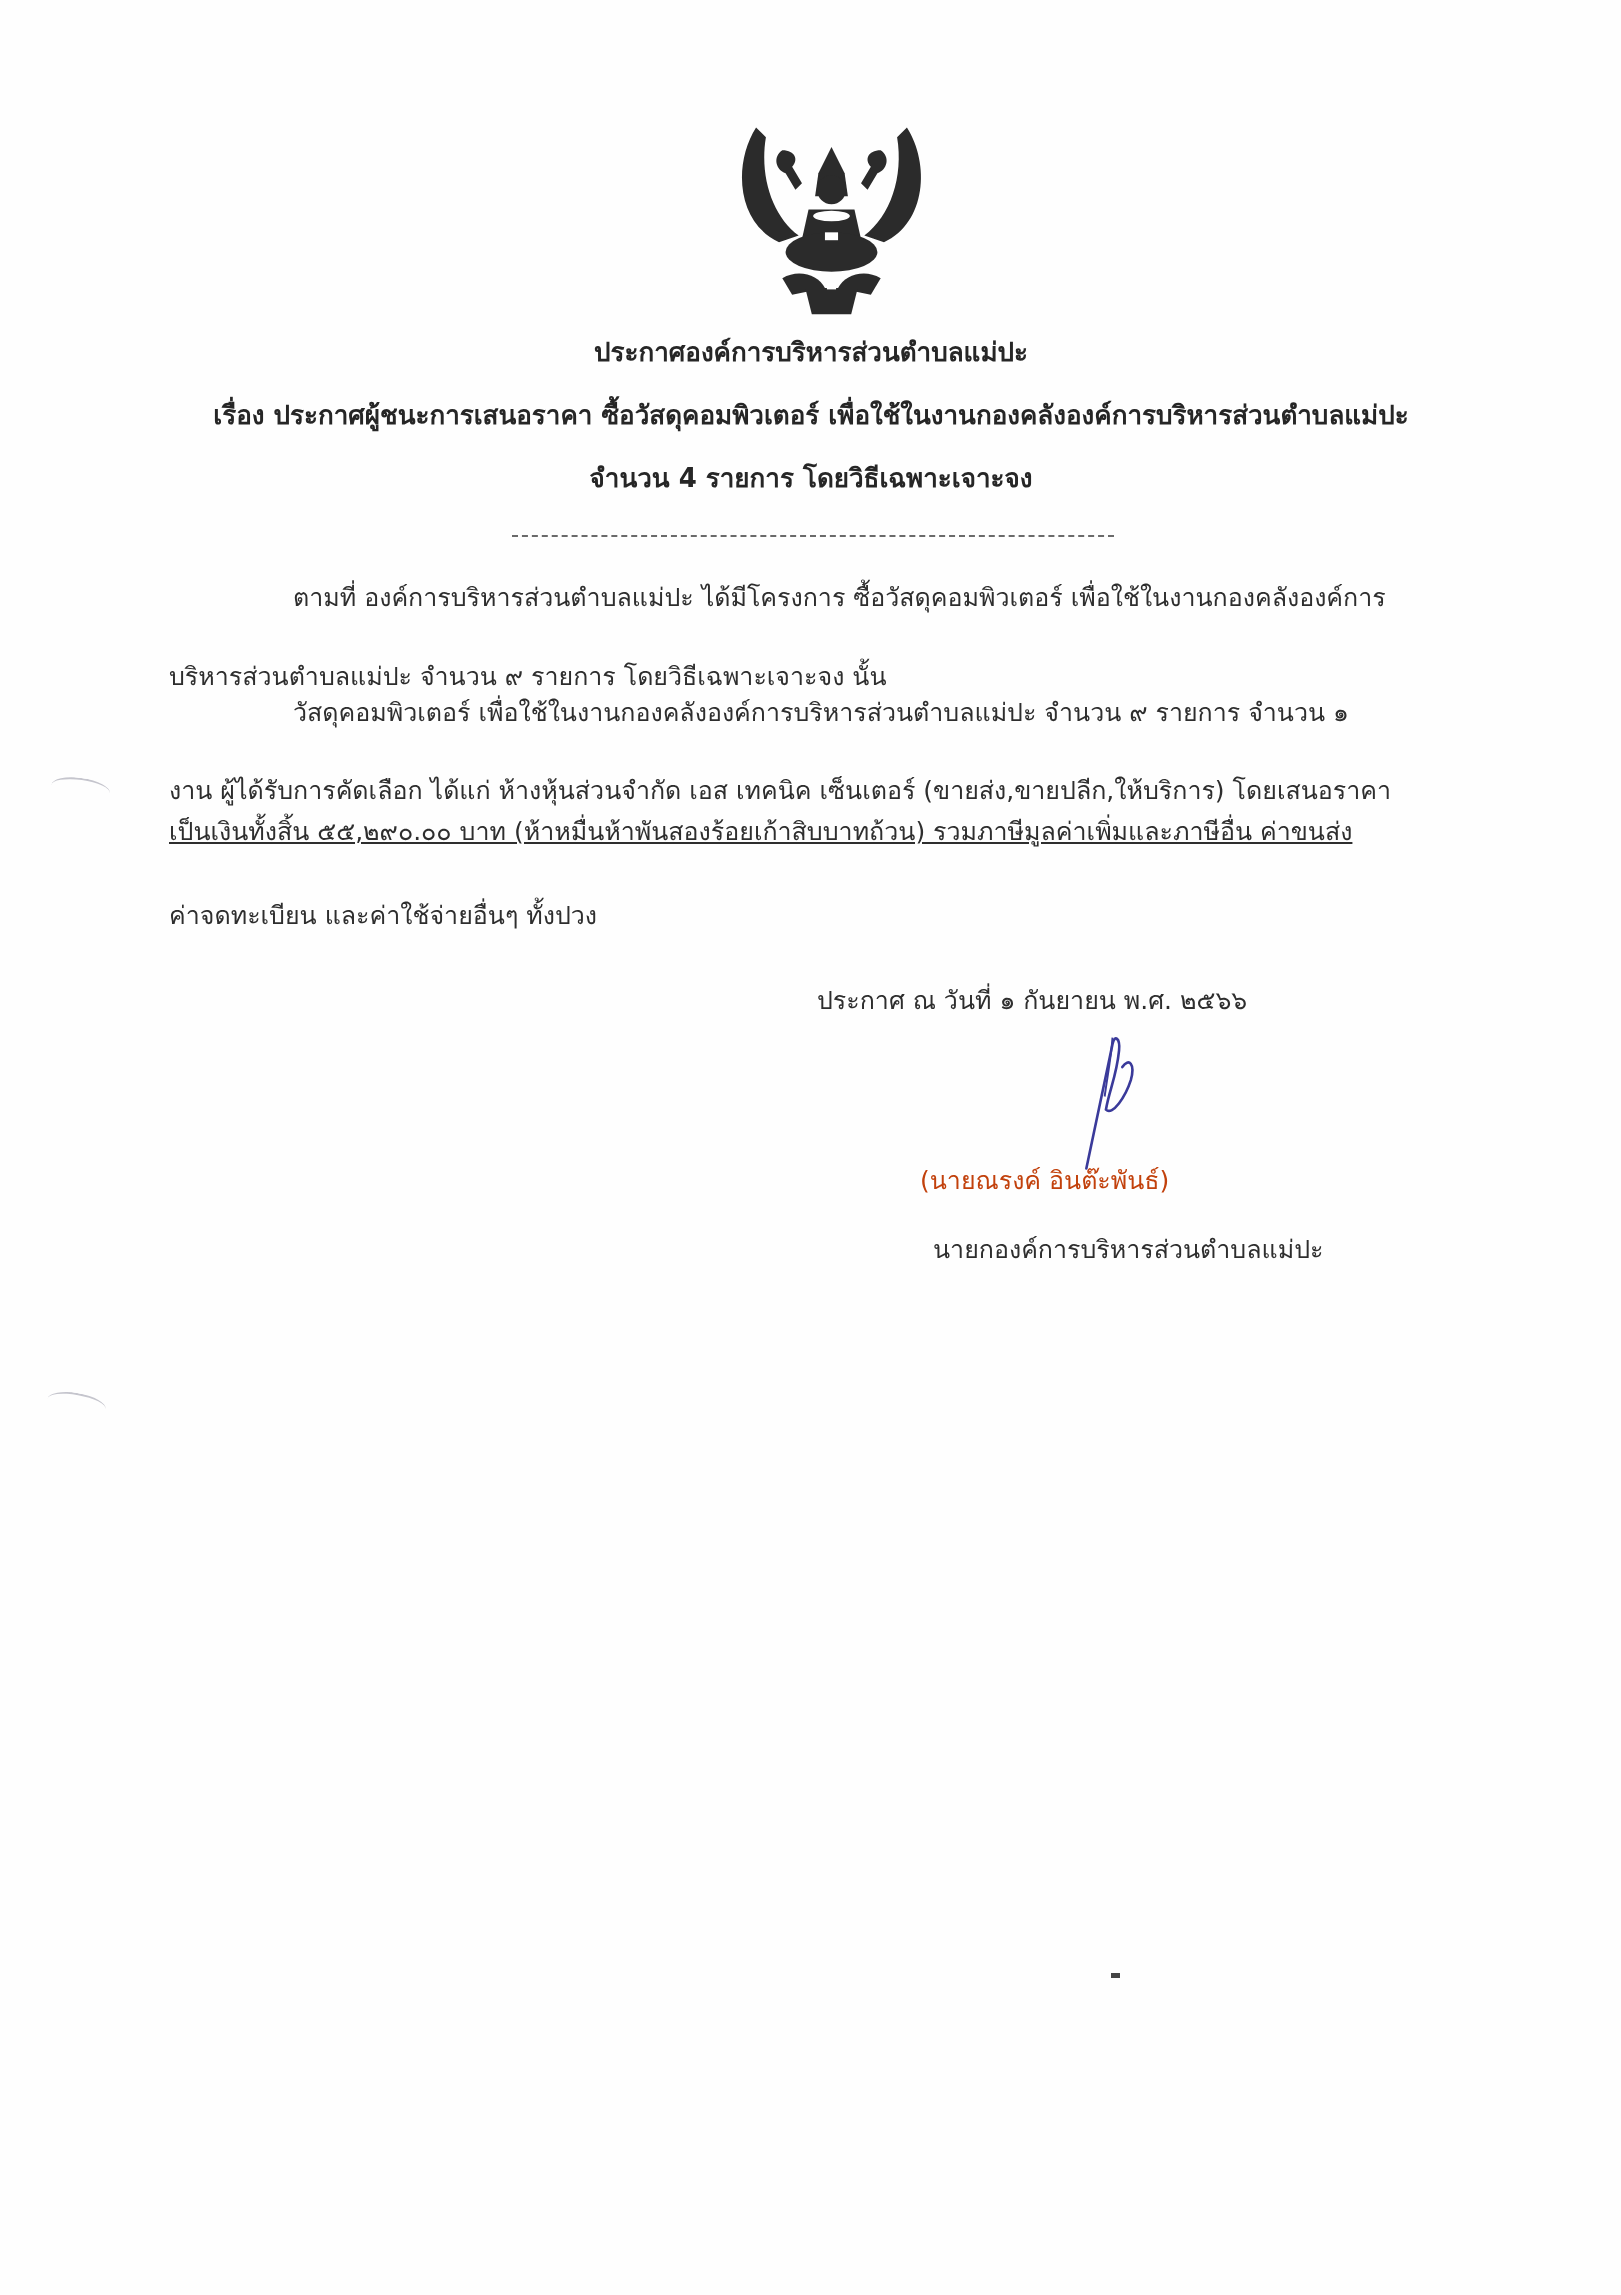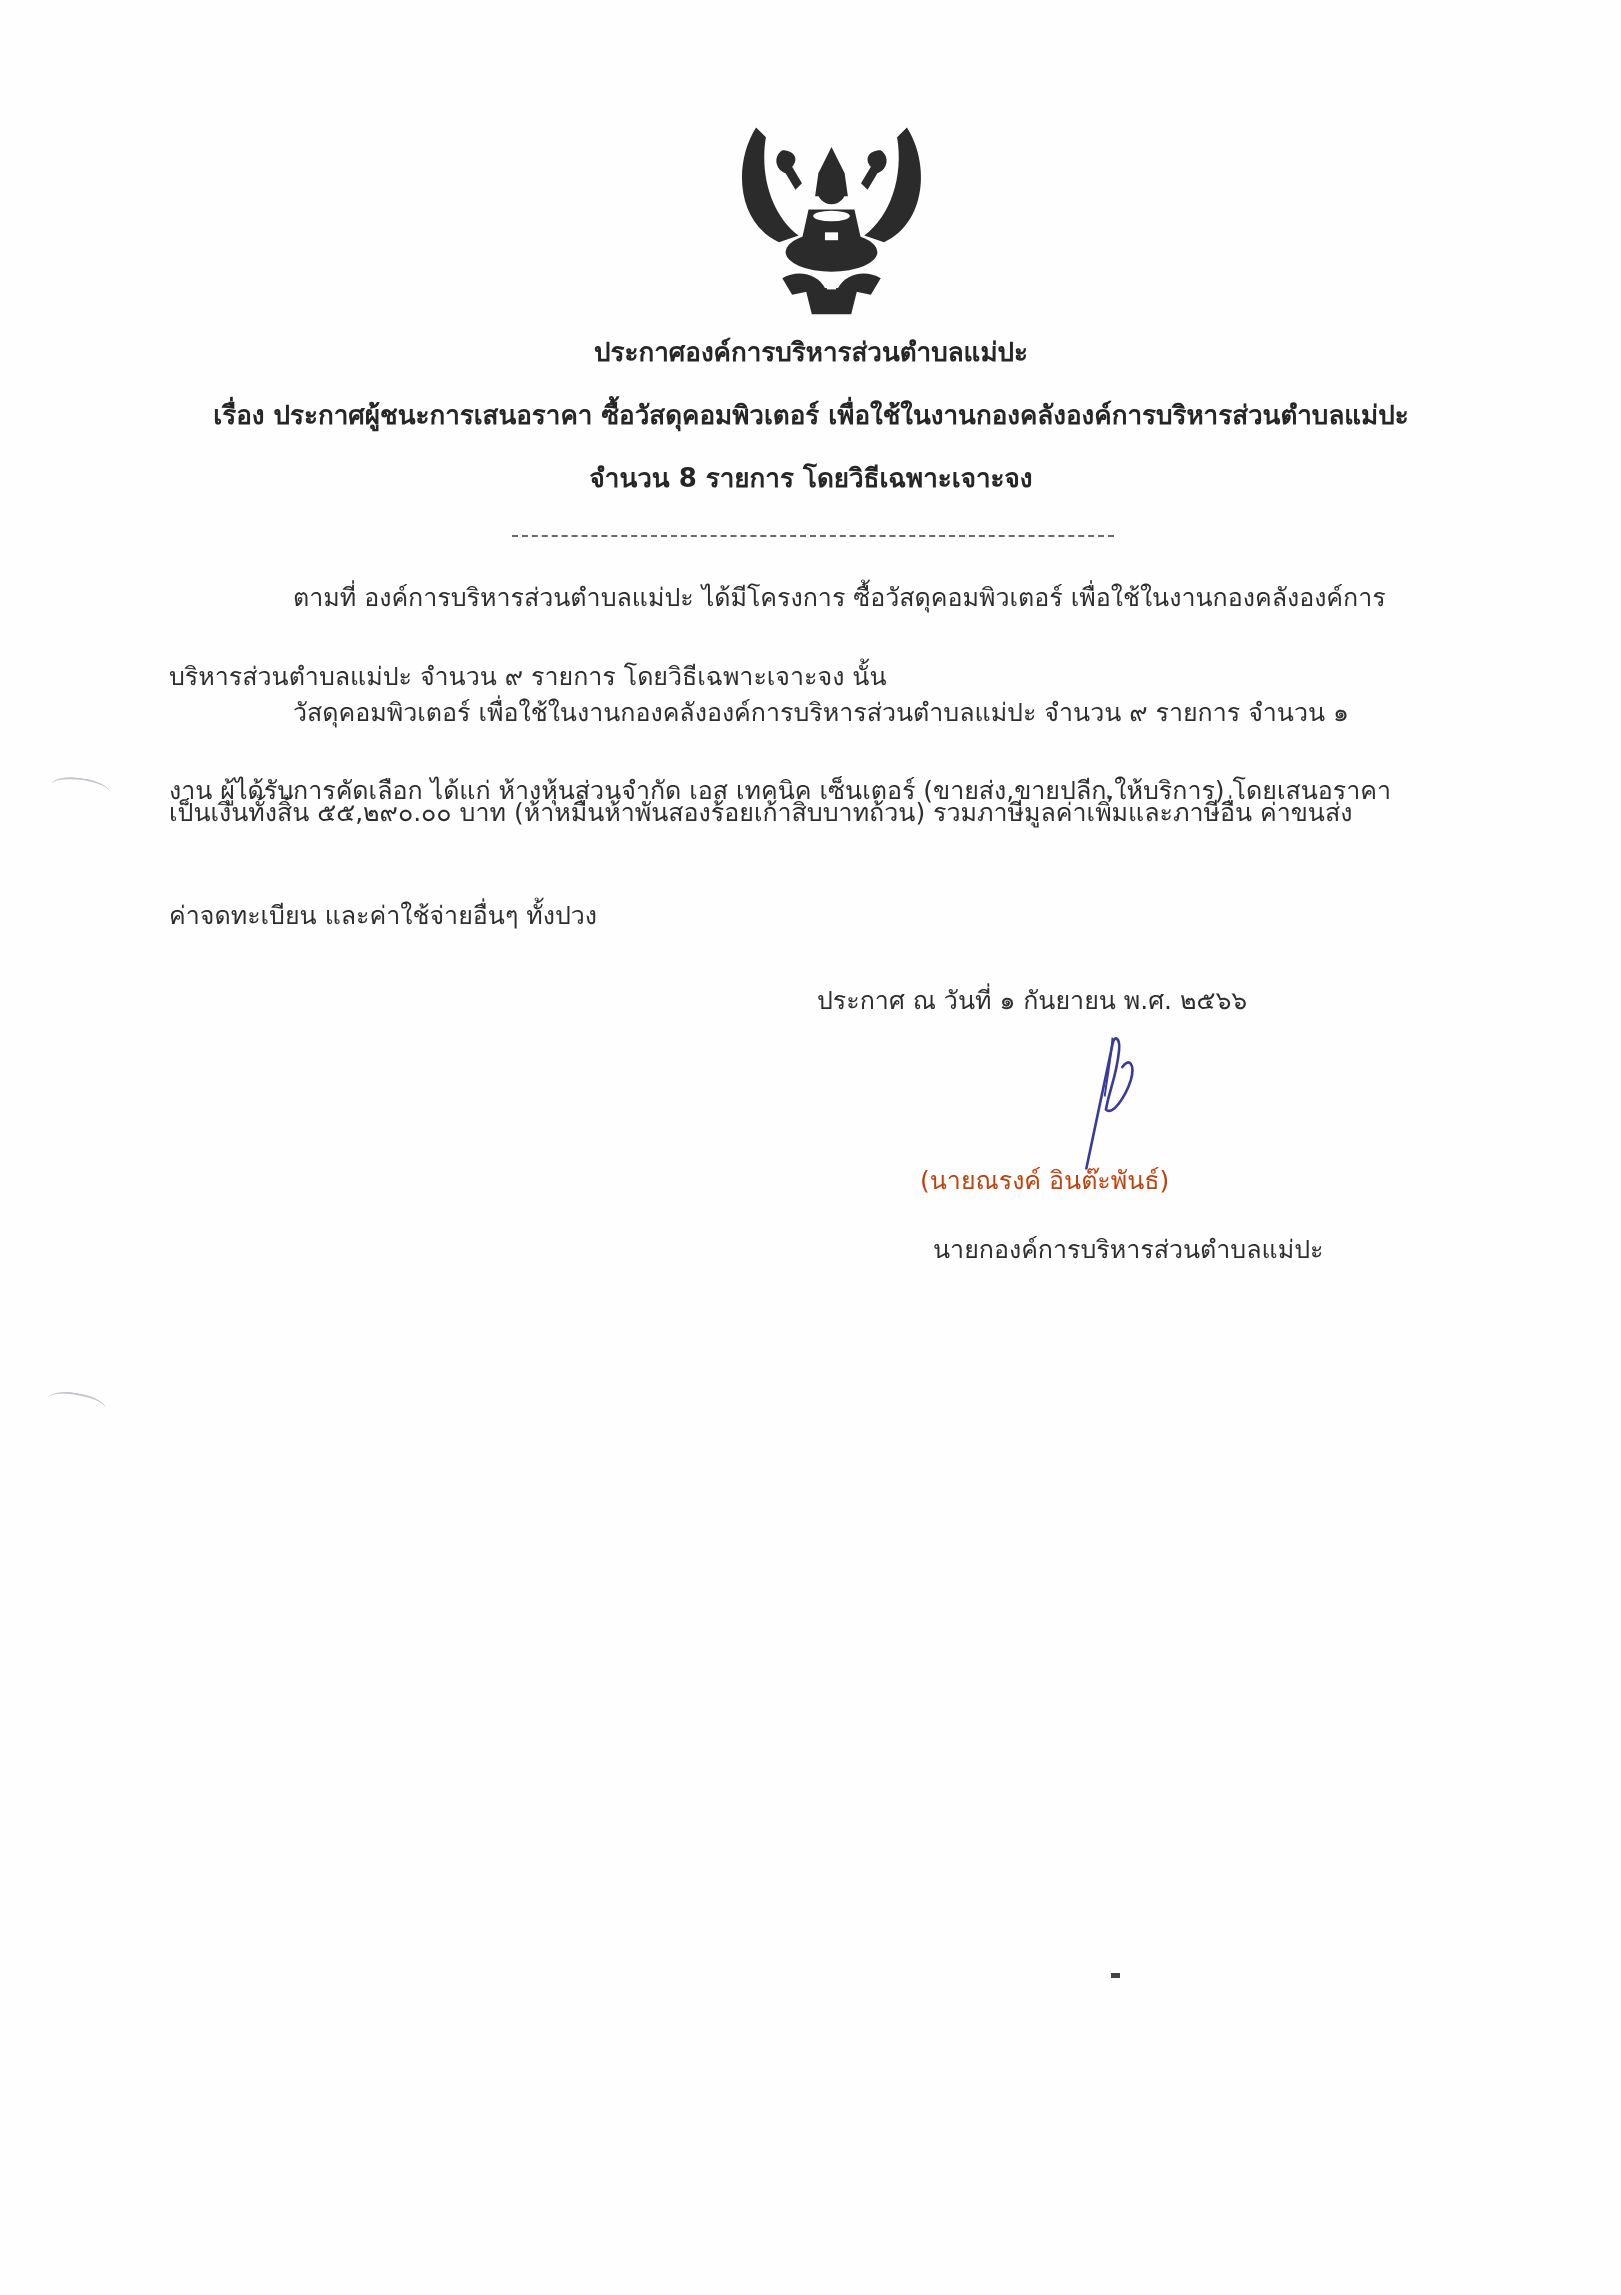--- a/index.html
+++ b/index.html
@@ -57,21 +57,21 @@
       line-height: 37px;
       white-space: nowrap;
       color: #2e2e2e;
     }
     .indent { left: 293px; }
     .flush { left: 169px; margin-top: 24px; }
     .p1a { top: 579px; }
     .p1b { top: 634px; }
     .p2a { top: 694px; }
     .p2b { top: 748px; }
-    .p2c { top: 770px; }
+    .p2c { top: 789px; text-decoration: underline; }
     .p2d { top: 873px; }
     .date {
       position: absolute;
       left: 817px;
       top: 982px;
       font-size: 25px;
       line-height: 37px;
       white-space: nowrap;
       color: #2e2e2e;
     }
@@ -145,21 +145,21 @@
     </g>
     <g fill="#ffffff">
       <ellipse cx="170" cy="160" rx="28" ry="8"></ellipse>
       <rect x="160" y="185" width="20" height="12"></rect>
       <rect x="163" y="262" width="14" height="10"></rect>
     </g>
   </svg>
 
   <div class="heading h2">เรื่อง ประกาศผู้ชนะการเสนอราคา ซื้อวัสดุคอมพิวเตอร์ เพื่อใช้ในงานกองคลังองค์การบริหารส่วนตำบลแม่ปะ</div>
   <div class="heading h1">ประกาศองค์การบริหารส่วนตำบลแม่ปะ</div>
-  <div class="heading h3">จำนวน 8 รายการ โดยวิธีเฉพาะเจาะจง</div>
+  <div class="heading h3">จำนวน 4 รายการ โดยวิธีเฉพาะเจาะจง</div>
 
   <div class="divider"></div>
 
   <div class="line indent p1a">ตามที่ องค์การบริหารส่วนตำบลแม่ปะ ได้มีโครงการ ซื้อวัสดุคอมพิวเตอร์ เพื่อใช้ในงานกองคลังองค์การ</div>
   <div class="line flush p1b">บริหารส่วนตำบลแม่ปะ จำนวน ๙ รายการ โดยวิธีเฉพาะเจาะจง  นั้น</div>
 
   <div class="line indent p2a">วัสดุคอมพิวเตอร์ เพื่อใช้ในงานกองคลังองค์การบริหารส่วนตำบลแม่ปะ จำนวน ๙ รายการ จำนวน ๑</div>
   <div class="line flush p2b">งาน ผู้ได้รับการคัดเลือก ได้แก่ ห้างหุ้นส่วนจำกัด เอส เทคนิค เซ็นเตอร์ (ขายส่ง,ขายปลีก,ให้บริการ) โดยเสนอราคา</div>
   <div class="line flush p2c">เป็นเงินทั้งสิ้น ๕๕,๒๙๐.๐๐ บาท (ห้าหมื่นห้าพันสองร้อยเก้าสิบบาทถ้วน) รวมภาษีมูลค่าเพิ่มและภาษีอื่น ค่าขนส่ง</div>
   <div class="line flush p2d">ค่าจดทะเบียน และค่าใช้จ่ายอื่นๆ ทั้งปวง</div>

